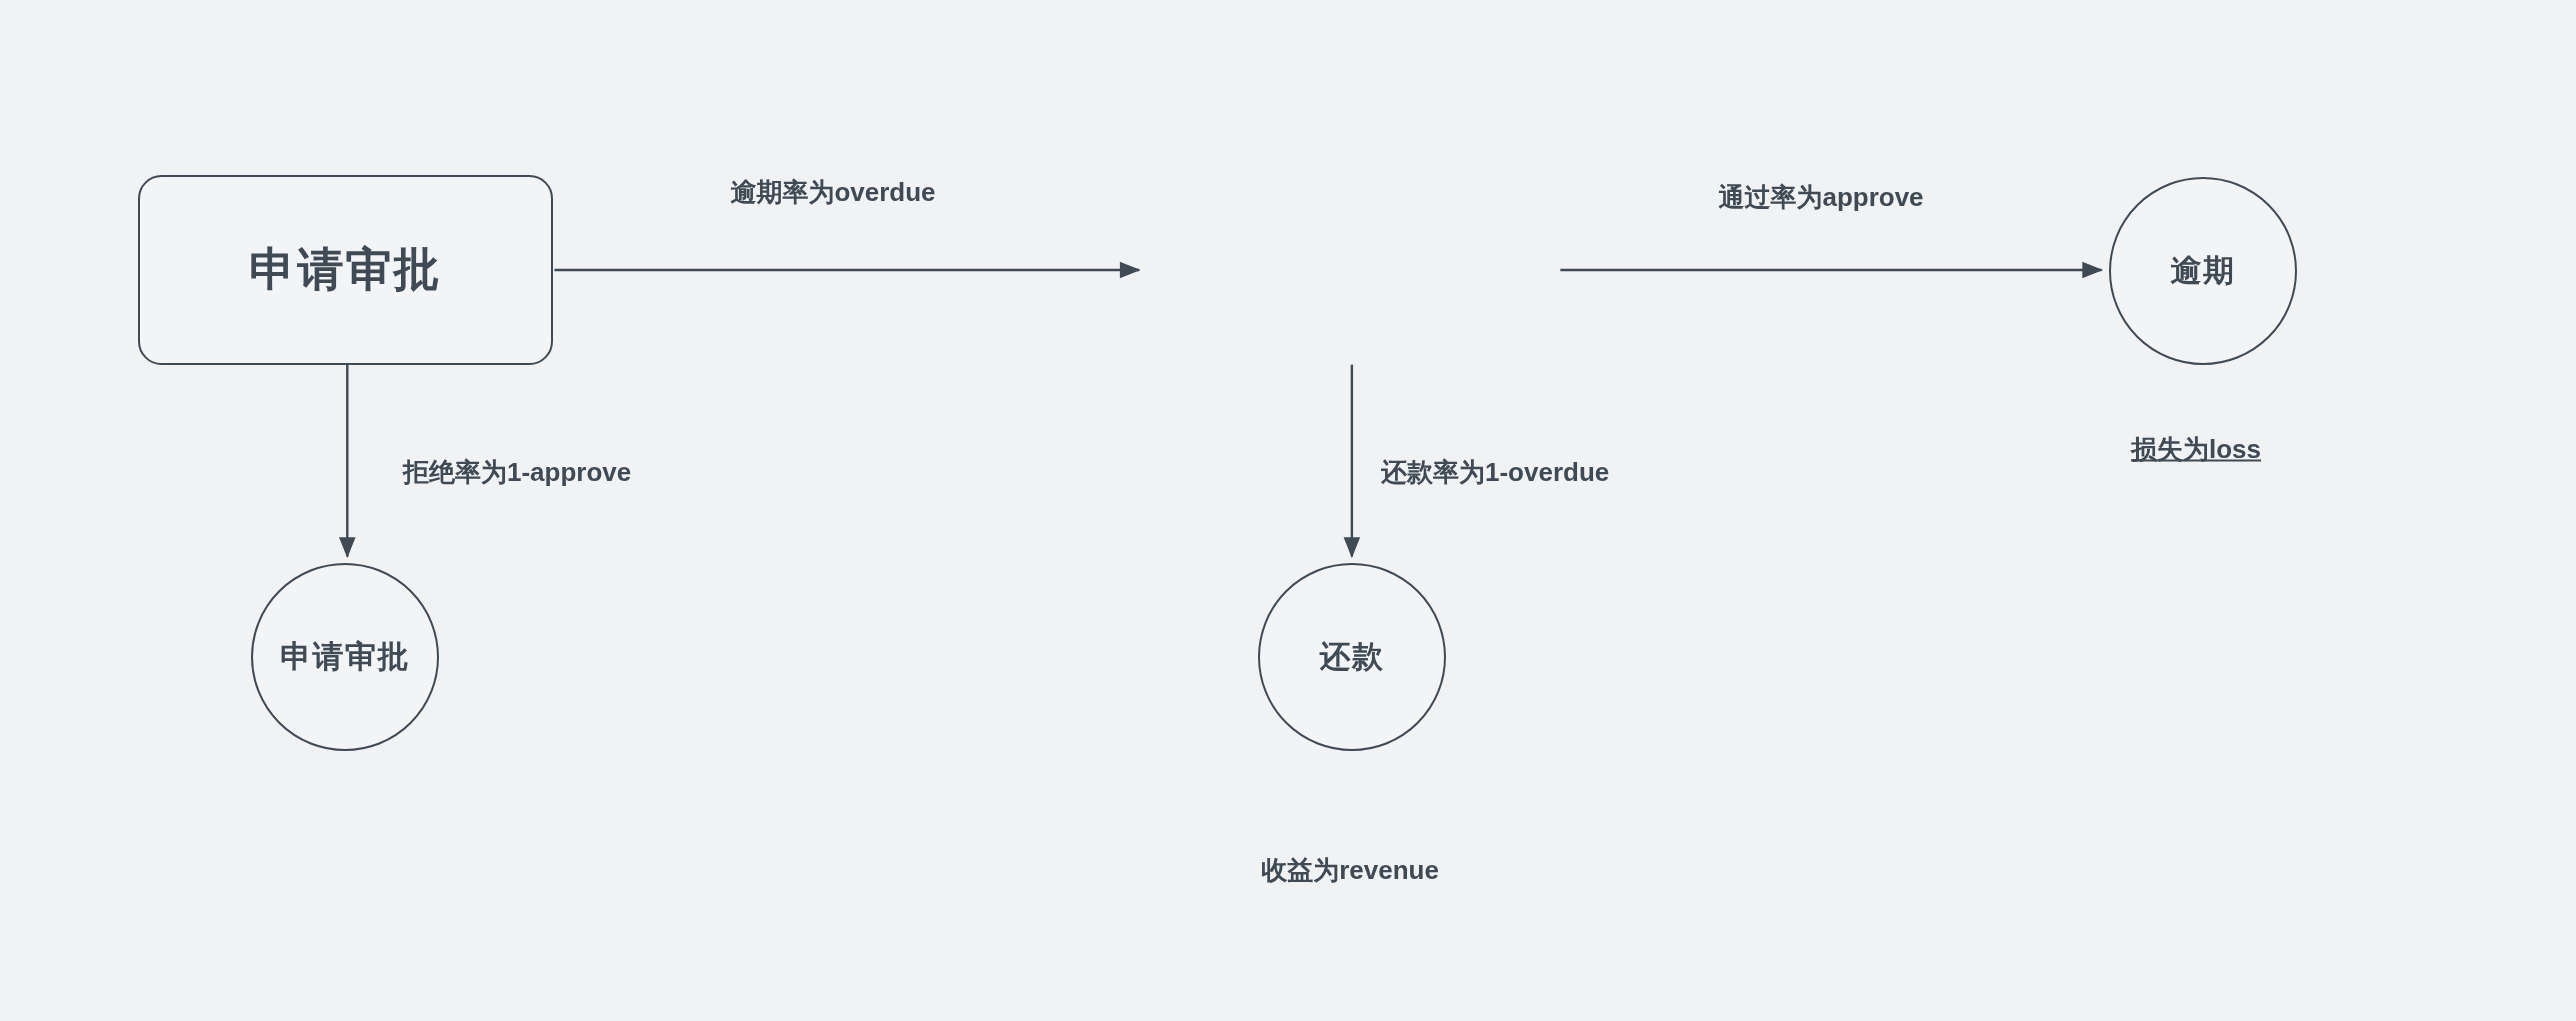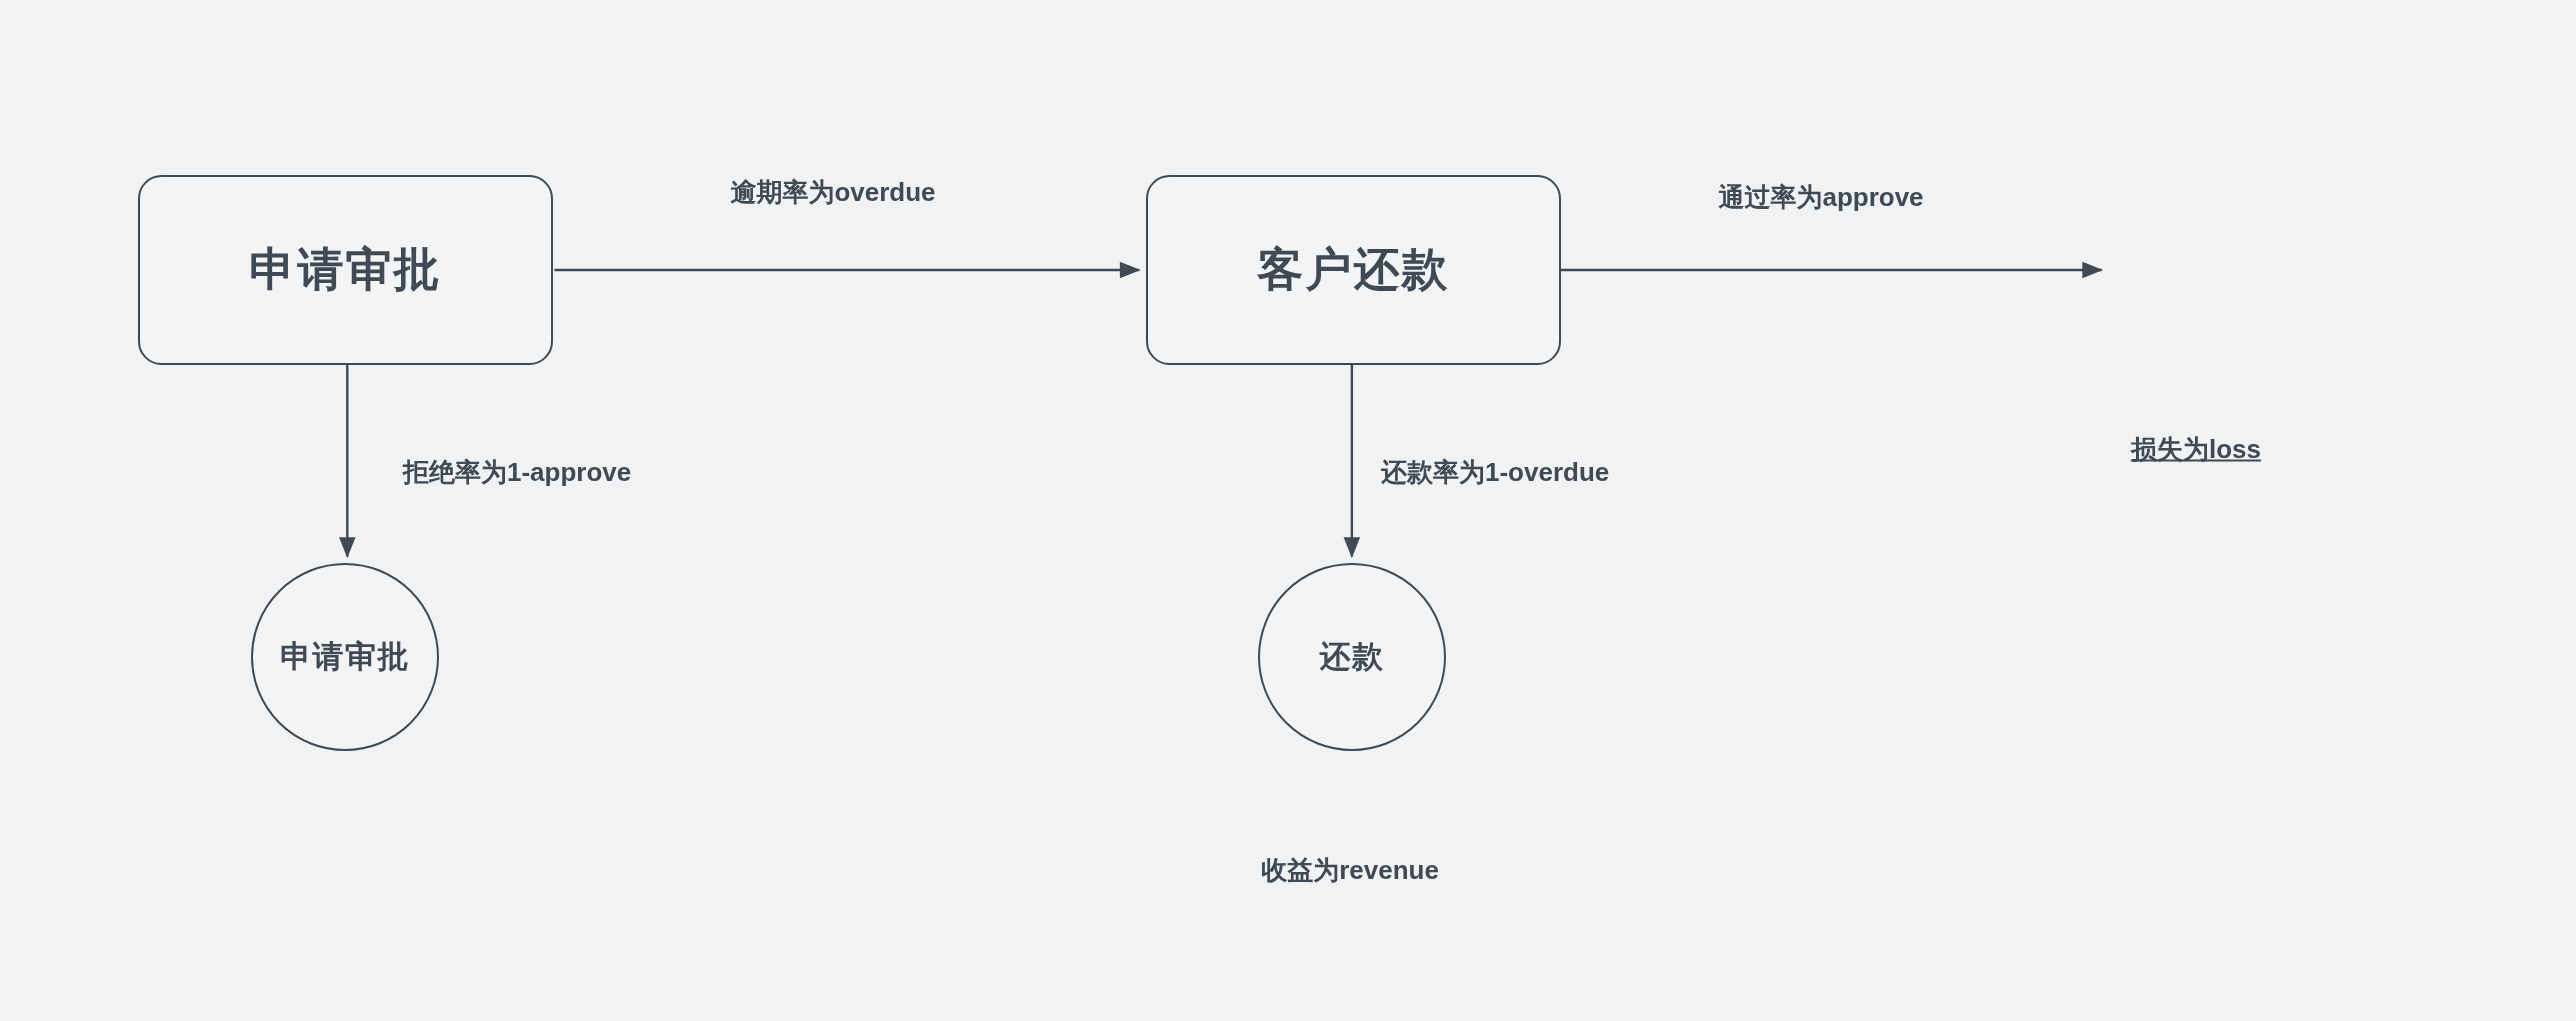--- a/index.html
+++ b/index.html
@@ -87,24 +87,24 @@
     <line x1="803" y1="391" x2="1650" y2="391" marker-end="url(#arrow)"></line>
     <line x1="2260" y1="391" x2="3044" y2="391" marker-end="url(#arrow)"></line>
     <line x1="503" y1="528" x2="503" y2="806" marker-end="url(#arrow)"></line>
     <line x1="1958" y1="528" x2="1958" y2="806" marker-end="url(#arrow)"></line>
   </svg>
 
   <div class="node rect rect-apply">
     <span>申请审批</span>
   </div>
 
-  <div class="node rect rect-repay">
-    <span>客户还款</span>
+
+  <div class="node circle circ-overdue">
+    <span>逾期</span>
   </div>
-
 
   <div class="node circle circ-apply">
     <span>申请审批</span>
   </div>
 
   <div class="node circle circ-repay">
     <span>还款</span>
   </div>
 
   <div class="edge-label lbl-center lbl-pass">逾期率为overdue</div>

